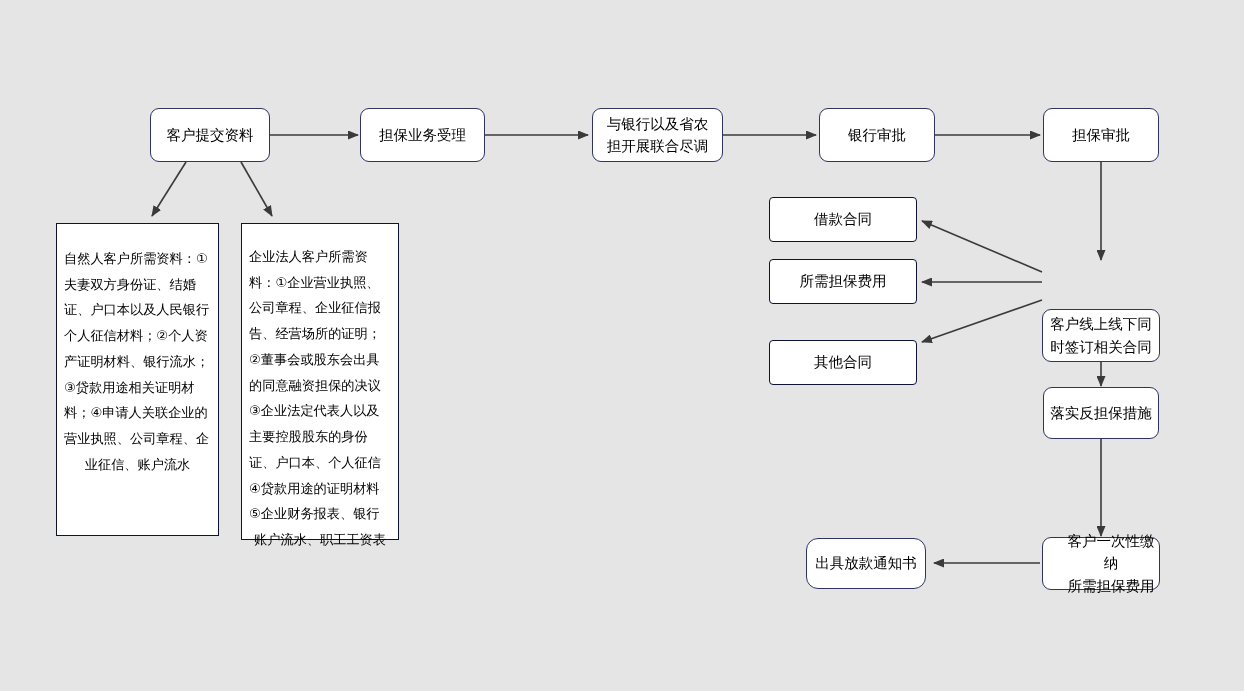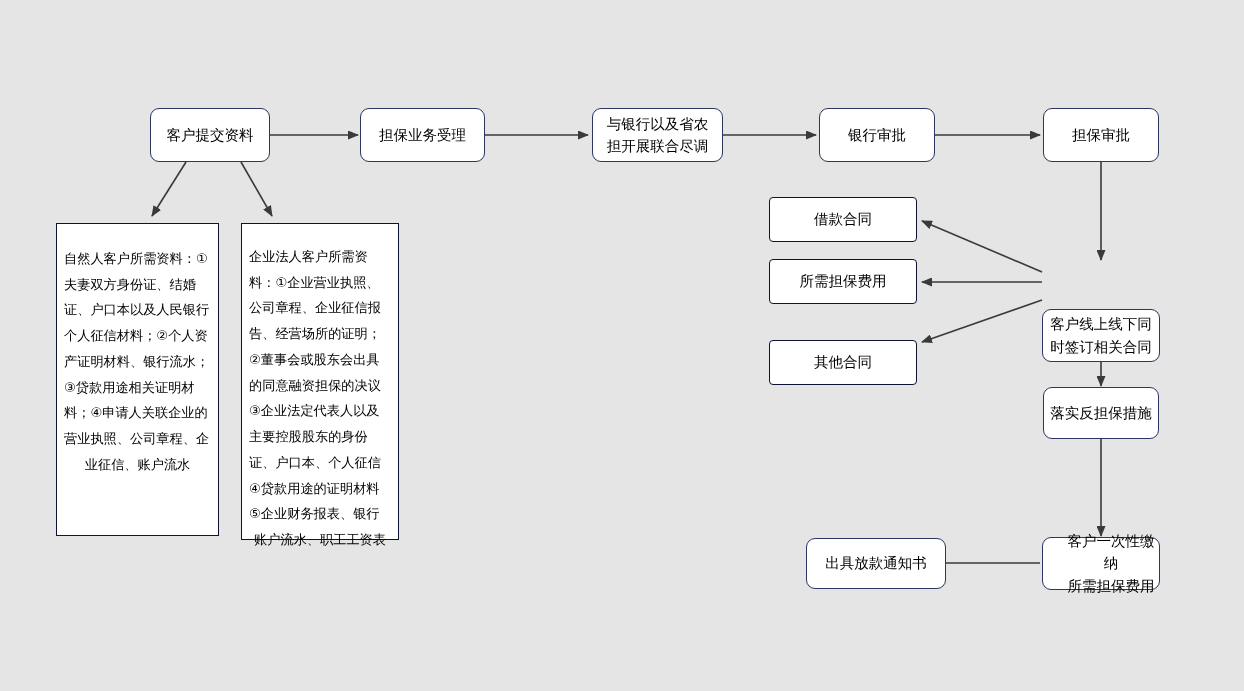--- a/index.html
+++ b/index.html
@@ -156,17 +156,17 @@
 
   <div class="node rounded" style="left:1043px; top:387px; width:116px; height:52px;">
     <span class="label">落实反担保措施</span>
   </div>
 
   <div class="node rounded" style="left:1042px; top:537px; width:118px; height:53px;padding-left:20px;">
     <span class="label">客户一次性缴纳
 所需担保费用</span>
   </div>
 
-  <div class="node rounded" style="left:806px; top:538px; width:140px; height:51px;">
+  <div class="node rounded" style="left:806px; top:538px; width:120px; height:51px;border-radius:12px;">
     <span class="label">出具放款通知书</span>
   </div>
 
 </div>
 
 </body></html>

